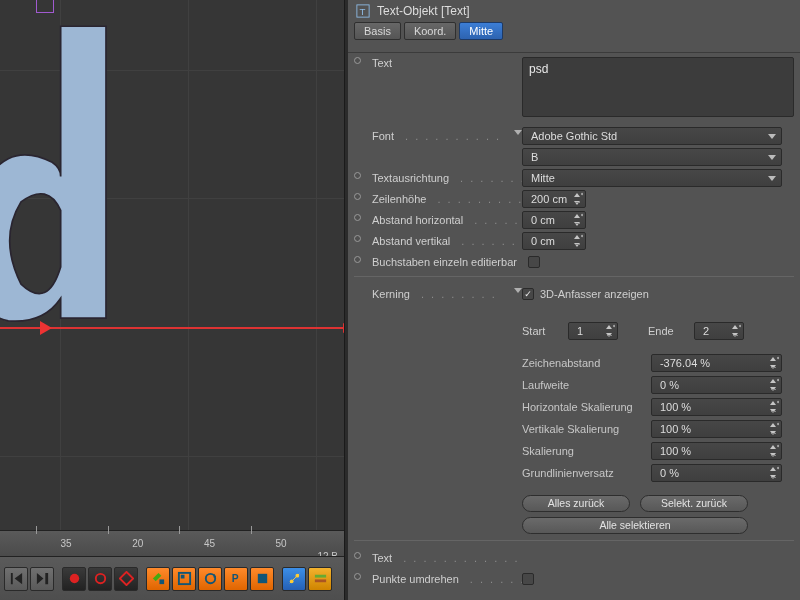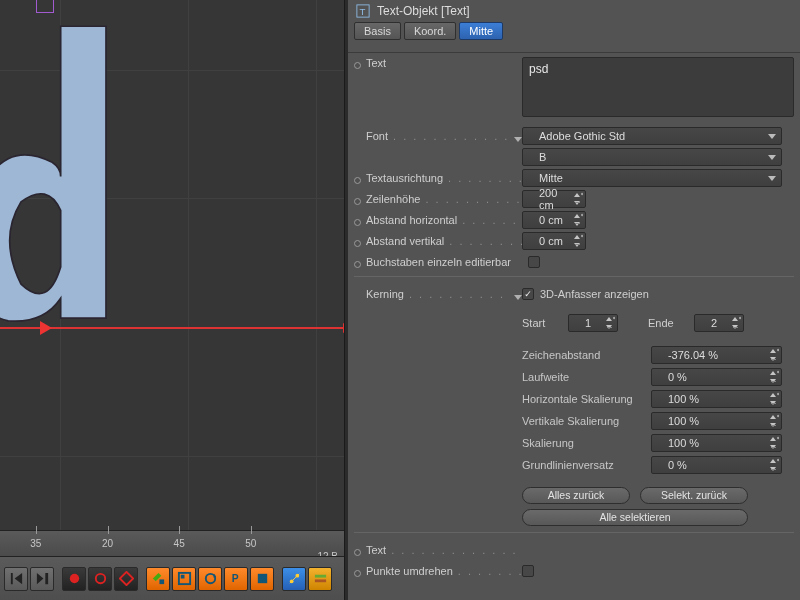--- a/index.html
+++ b/index.html
@@ -14,46 +14,46 @@
   .vert-rule { position:absolute; left:344px; top:0; width:4px; height:600px; background:#2b2b2b; border-left:1px solid #1a1a1a; }
   .panel { position:absolute; left:348px; top:0; right:0; bottom:0; background:#535353; }
   .panel-title { display:flex; align-items:center; gap:7px; padding:4px 8px; background:#535353; font-size:12px; color:#ddd; }
   .panel-title svg { width:14px; height:14px; }
   .tabs { display:flex; gap:3px; padding:0 6px 12px; border-bottom:1px solid #3b3b3b; }
   .tab { padding:2px 9px; border:1px solid #2f2f2f; border-radius:2px; background:linear-gradient(#676767,#555); color:#d8d8d8; font-size:11px; }
   .tab.active { background:linear-gradient(#3c7ed6,#2d63b0); color:#fff; border-color:#1d3a66; }
   .section-head { background:linear-gradient(#4f4f4f,#474747); padding:4px 8px; font-weight:bold; color:#cfcfcf; border-top:1px solid #606060; border-bottom:1px solid #383838; }
   .rows { padding:4px 6px 8px; }
   .row { display:flex; align-items:center; min-height:21px; }
-  .labelcell { display:flex; align-items:flex-end; width:168px; min-width:168px; gap:5px; }
+  .labelcell { display:flex; align-items:flex-start; width:168px; min-width:168px; gap:11px; }
   .dot { width:7px; height:7px; border:1px solid #999; border-radius:50%; flex:none; background:#505050; }
   .dots { color:#8c8c8c; overflow:hidden; flex:1; white-space:nowrap; letter-spacing:2px; }
   .tri { width:0; height:0; border-left:4px solid transparent; border-right:4px solid transparent; border-top:5px solid #b0b0b0; margin-left:2px; flex:none; }
   .textarea { flex:1; height:60px; background:#3c3c3c; border:1px solid #2a2a2a; color:#e8e8e8; padding:4px 6px; font-size:12px; border-radius:2px; }
-  .field { background:linear-gradient(#474747,#3f3f3f); border:1px solid #2a2a2a; color:#ddd; height:18px; font-size:11px; padding:0 16px; border-radius:2px; display:flex; align-items:center; position:relative; }
+  .field { background:linear-gradient(#474747,#3f3f3f); border:1px solid #2a2a2a; color:#ddd; height:18px; font-size:11px; padding:0 8px; border-radius:2px; display:flex; align-items:center; position:relative; }
   .drop { width:260px; justify-content:space-between; }
   .drop:after, .spin:after { content:""; position:absolute; right:5px; top:50%; }
   .drop:after { margin-top:-2px; border-left:4px solid transparent; border-right:4px solid transparent; border-top:5px solid #bbb; }
   .spin { width:64px; }
   .spin:after { width:6px; height:10px; margin-top:-5px; background:linear-gradient(#888,#888) center/5px 1px no-repeat; border-top:4px solid transparent; }
   .spin:before { content:"◂▸"; position:absolute; right:2px; top:0; font-size:4px; color:#b5b5b5; transform:rotate(90deg); transform-origin:center; letter-spacing:-1px; }
   .spin .arrows { position:absolute; right:4px; top:2px; width:7px; height:12px; }
   .spin .arrows:before{content:"";position:absolute;left:0;top:0;border-left:3px solid transparent;border-right:3px solid transparent;border-bottom:4px solid #c5c5c5;}
   .spin .arrows:after{content:"";position:absolute;left:0;bottom:0;border-left:3px solid transparent;border-right:3px solid transparent;border-top:4px solid #c5c5c5;}
   .chk { width:12px; height:12px; border:1px solid #2a2a2a; background:#474747; border-radius:2px; display:inline-flex; align-items:center; justify-content:center; font-size:9px; color:#eee; }
   .btn { background:linear-gradient(#6a6a6a,#585858); border:1px solid #2e2e2e; border-radius:10px; height:17px; color:#e3e3e3; font-size:10.5px; display:flex; align-items:center; justify-content:center; }
   .sep { height:1px; background:#3e3e3e; margin:4px 0 6px; border-top:1px solid #656565; }
   .kern-col { margin-left:168px; width:260px; }
   .krow { display:flex; align-items:center; height:22px; gap:6px; }
   .klab { width:124px; color:#c7c7c7; }
   .kshort { width:40px; }
   .krow .spin { width:132px; }
 
   .timeline-ruler { position:absolute; left:0; top:530px; width:344px; height:26px; background:linear-gradient(#5a5a5a,#4b4b4b); border-top:1px solid #222; display:flex; align-items:center; }
-  .timeline-ruler .tick { position:relative; flex:1; text-align:center; color:#c7c7c7; font-size:10px; }
+  .timeline-ruler .tick { position:relative; flex:1; text-align:right; color:#c7c7c7; font-size:10px; }
   .timeline-ruler .tick:before { content:""; position:absolute; left:50%; top:-12px; width:1px; height:8px; background:#999; }
   .timeline-ruler .rate { position:absolute; right:6px; top:20px; font-size:10px; color:#c7c7c7;text-decoration:underline; }
   .toolbar { position:absolute; left:0; top:556px; width:344px; height:44px; background:linear-gradient(#5a5a5a,#4e4e4e); border-top:1px solid #222; display:flex; align-items:center; padding:0 4px; gap:2px; }
   .tbtn { width:24px; height:24px; background:linear-gradient(#707070,#5a5a5a); border:1px solid #2a2a2a; border-radius:2px; display:flex; align-items:center; justify-content:center; }
   .tbtn.orange { background:linear-gradient(#ff8a2b,#e06500); }
   .tbtn.blue { background:linear-gradient(#3c8fe8,#2560b5); }
   .tbtn.yellow { background:linear-gradient(#f3b22d,#cf8400); }
   .tbtn.black { background:linear-gradient(#3a3a3a,#222); }
   .tdiv { width:4px; }
   .tbtn svg { width:15px; height:15px; }
@@ -176,21 +176,21 @@
             <span style="width:7px"></span>
             <span>Kerning</span>
             <span class="dots">. . . . . . . . . . . . . . . . .</span>
             <span class="tri"></span>
           </div>
       <span class="chk">✓</span>
       <span style="margin-left:6px">3D-Anfasser anzeigen</span>
     </div>
 
     <div class="kern-col">
-      <div class="krow" style="margin-top:8px">
+      <div class="krow" style="margin-top:16px">
         <span class="kshort">Start</span>
         <div class="field spin" style="width:50px">
               <span>1</span>
               <span class="arrows"></span>
             </div>
         <span style="width:18px"></span>
         <span class="kshort">Ende</span>
         <div class="field spin" style="width:50px">
               <span>2</span>
               <span class="arrows"></span>

